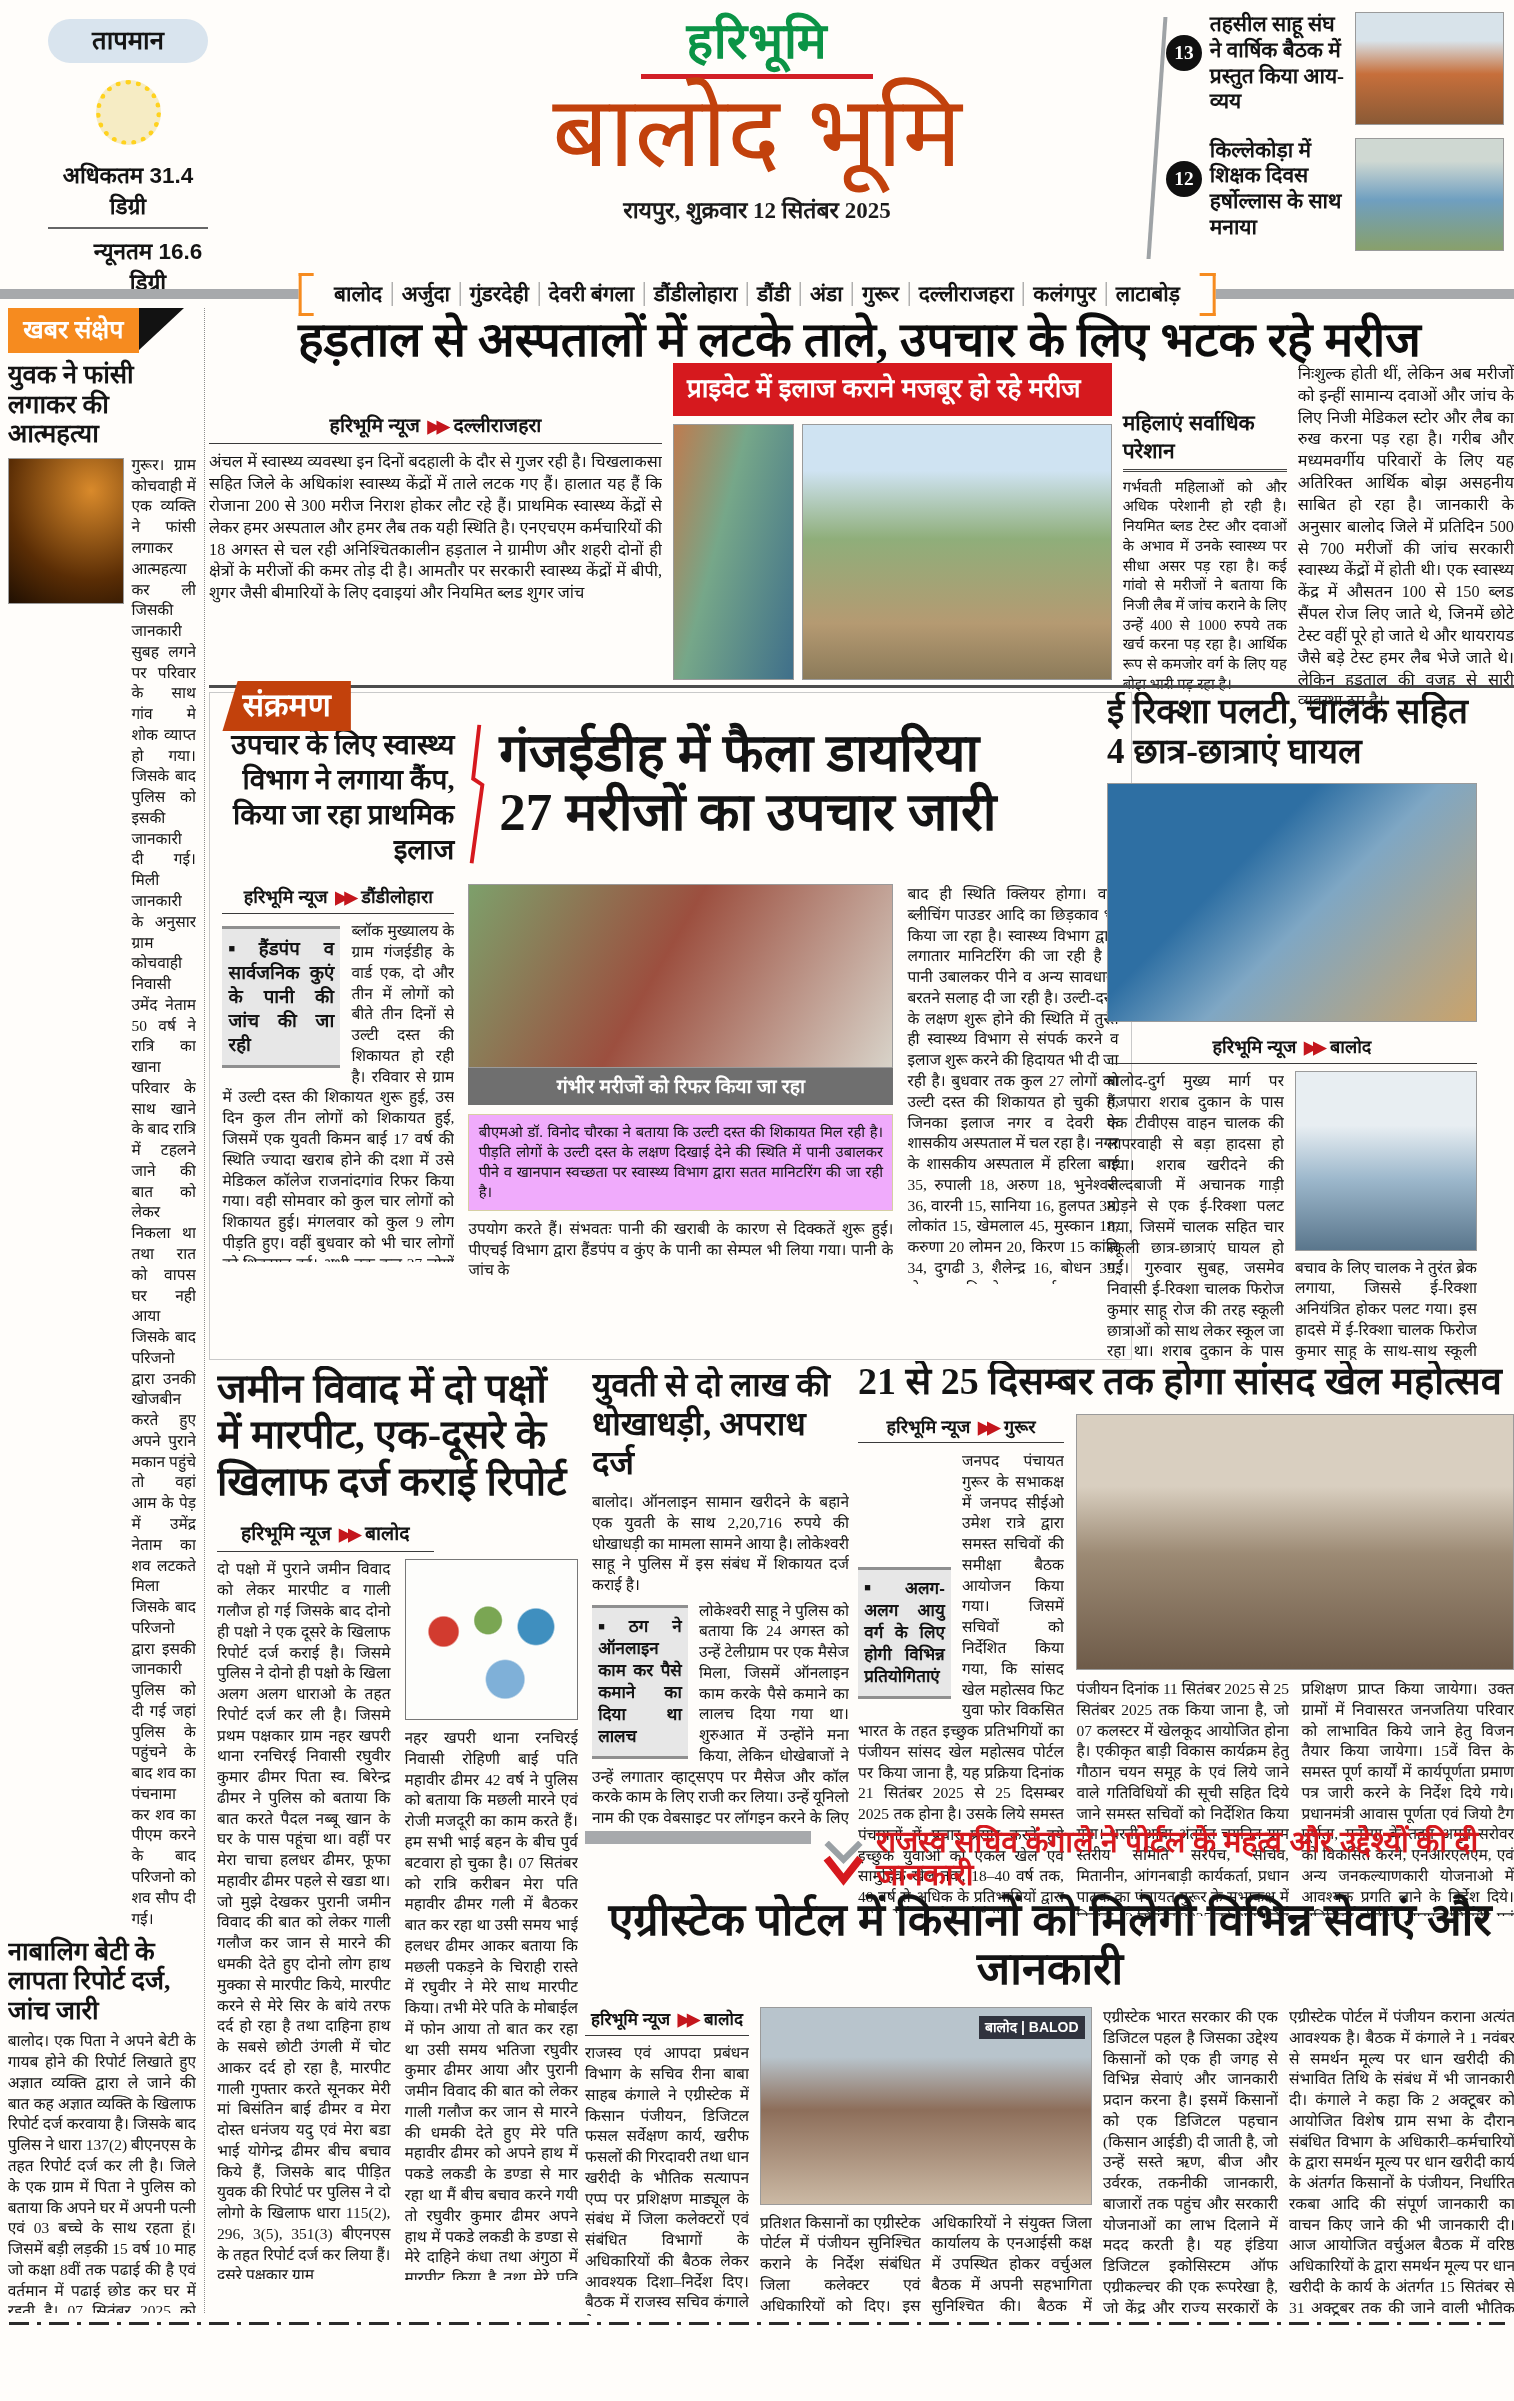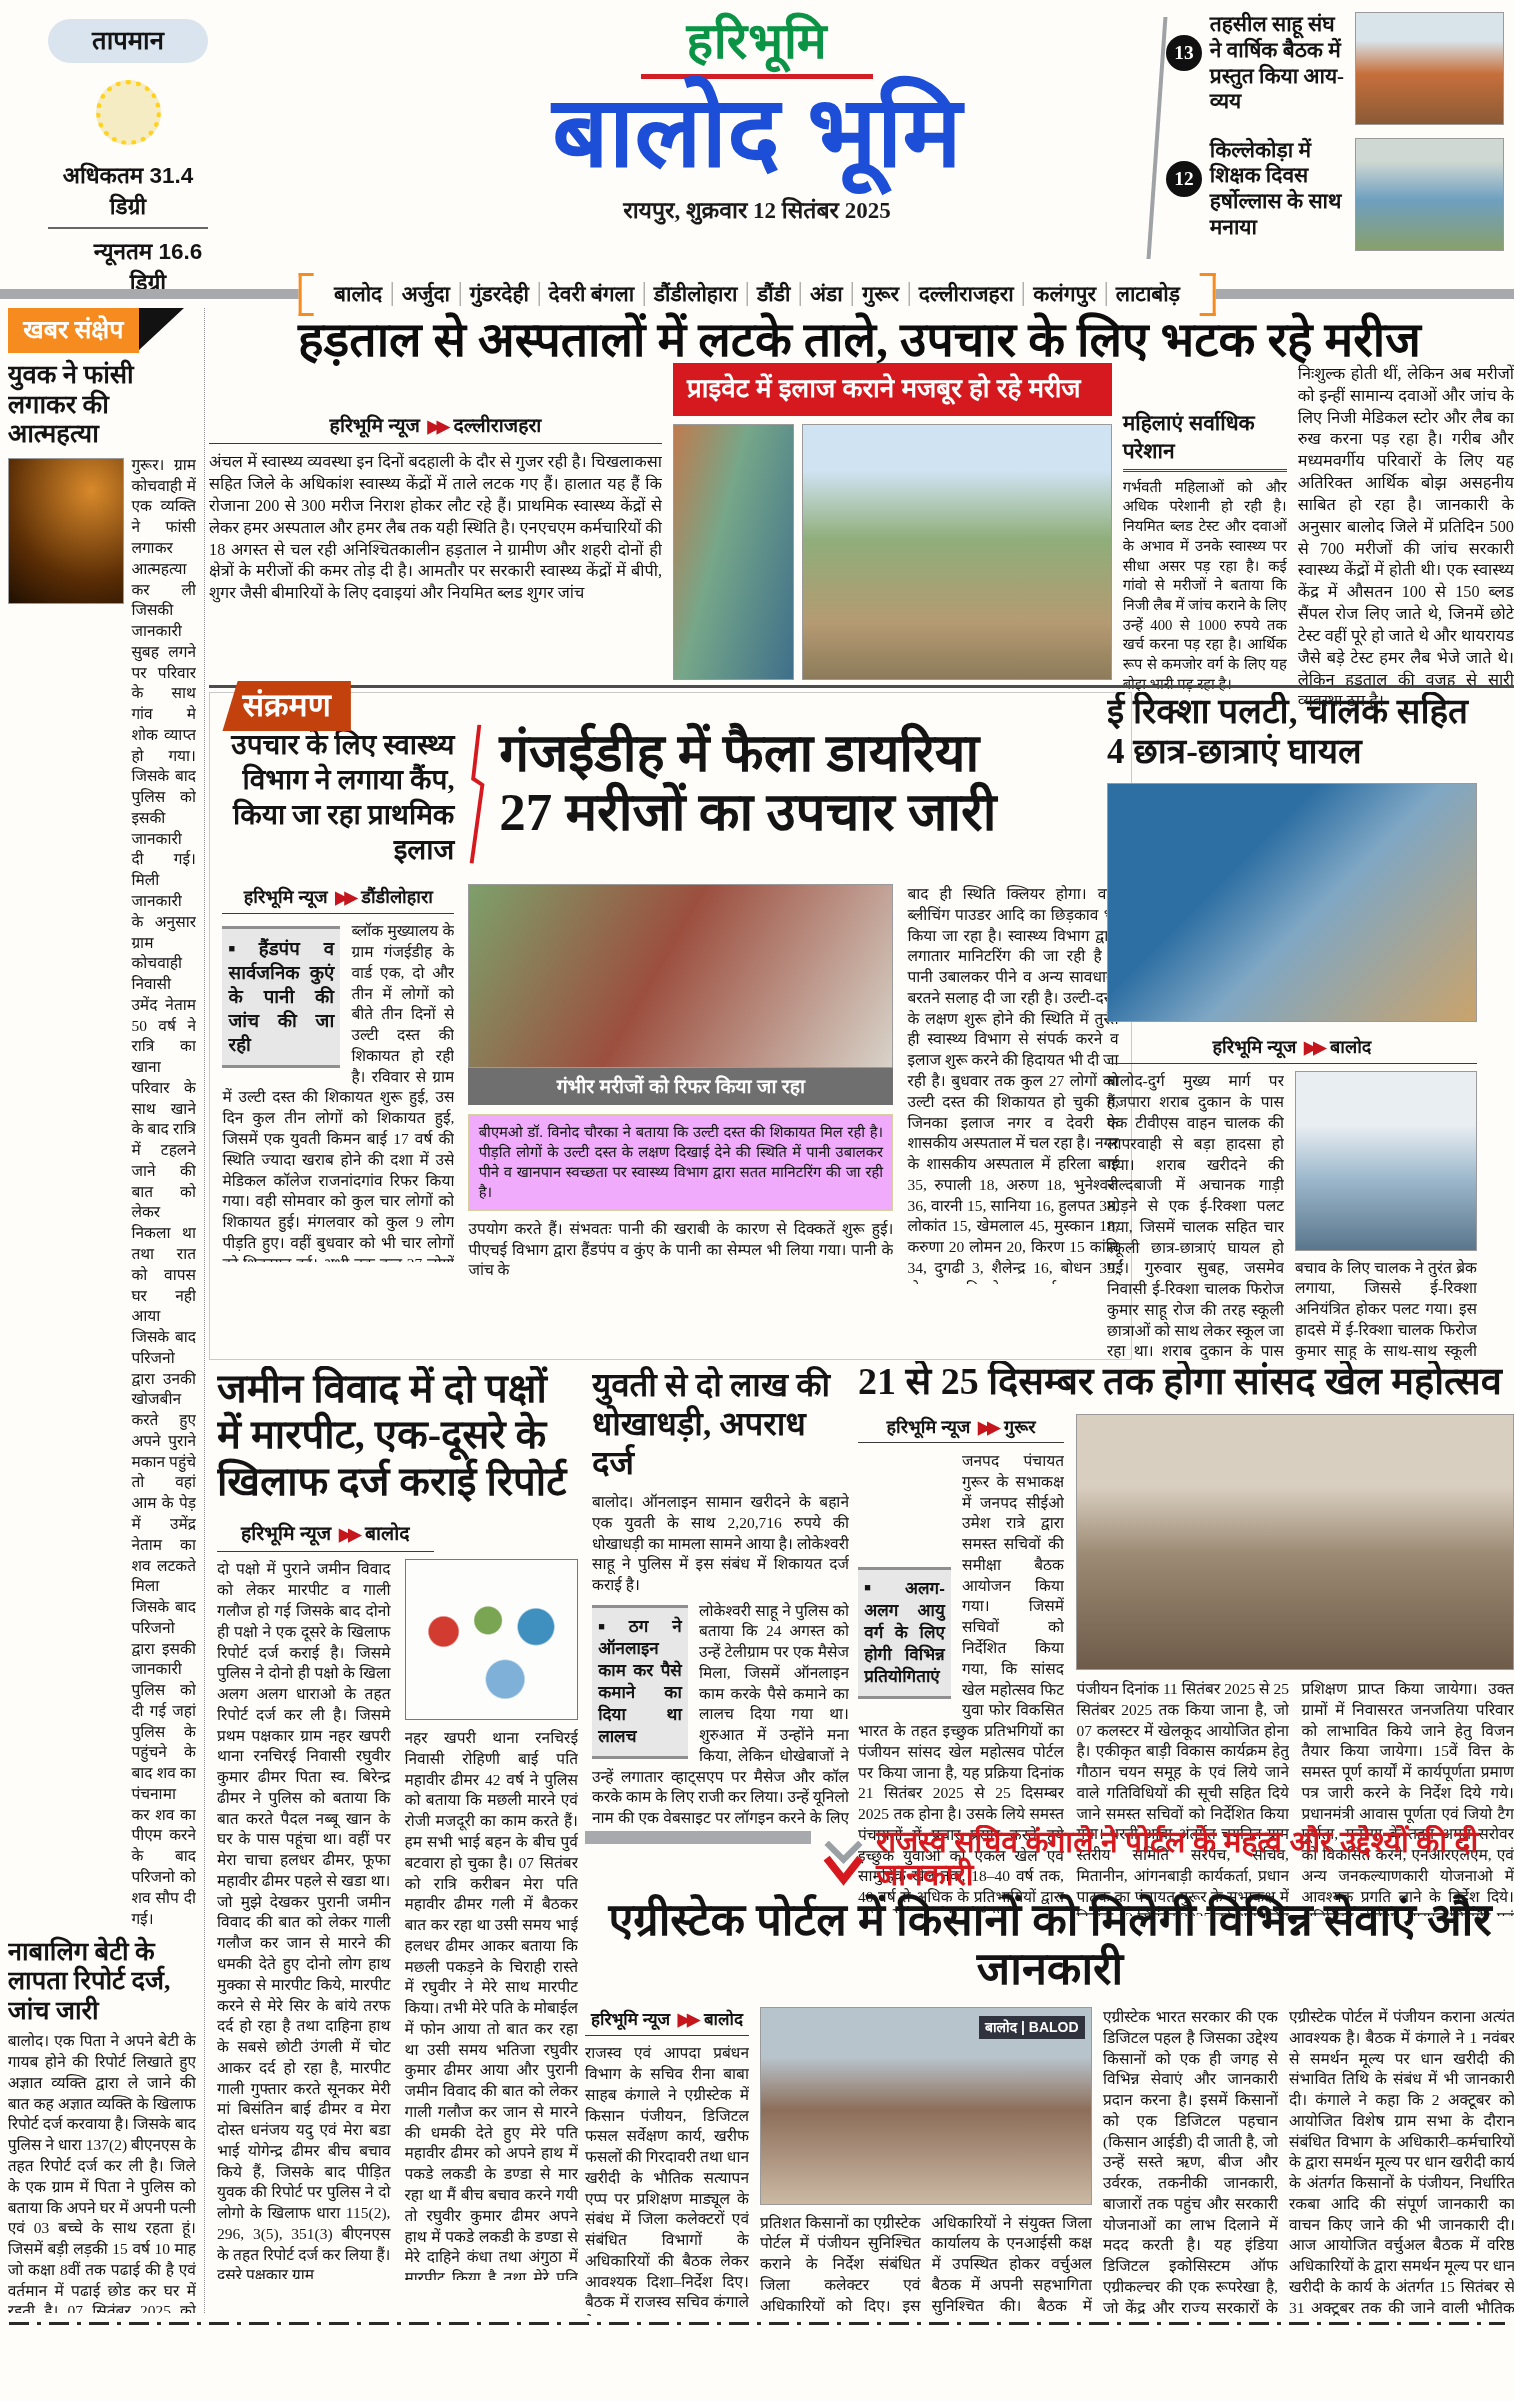--- a/index.html
+++ b/index.html
@@ -16,21 +16,21 @@
   
   .weather { position:absolute; left:48px; top:18.6px; width:160px; height:212px; text-align:center; }
   .weather .pill { background:#d9e4ee; border-radius:23px; font-size:25.6px; font-weight:bold; padding:3.1px 0 6.2px; }
   .sun { width:65px; height:65px; border-radius:50%; background:#f6ecc4; border:5.4px dotted #ffd21e; margin:17px auto 14px; }
   .wmax { font-size:22.5px; font-weight:bold; padding-bottom:6.2px; border-bottom:2.3px solid #666; }
   .wmin { font-size:22.5px; font-weight:bold; padding-top:6.2px;margin-left:40px; }
 
   .masthead { position:absolute; left:453px; top:4.6px; width:608px; text-align:center; }
   .brand-top { font-size:50px; font-weight:800; color:#0b9446; letter-spacing:0.8px; }
   .brand-bar { width:232px; height:5.4px; background:#d21f26; margin:1.5px auto 0; }
-  .brand-main { font-size:99px; font-weight:700; color:#1d4ed8; line-height:1.08; }
+  .brand-main { font-size:99px; font-weight:400; color:#c2410c; line-height:1.08; }
   .dateline { font-size:23px; font-weight:bold; color:#1b1b1b; margin-top:6.2px; }
 
   .teasers { position:absolute; left:1166px; top:12.4px; width:347px; }
   .tz-rail { position:absolute; left:-11px; top:4.6px; bottom:4.6px; width:3.9px; background:#9fa3a6; transform:skewX(-4deg); }
   .teaser { display:flex; gap:7.7px; margin-bottom:12.4px; }
   .tz-num { width:36px; height:36px; border-radius:50%; background:#101010; color:#fff; font-size:19.4px; font-weight:bold;
             display:flex; align-items:center; justify-content:center; flex:none; margin-top:23px; }
   .tz-text { width:138px; font-weight:bold; font-size:21px; line-height:1.22; }
   .tz-ph { width:149px; height:113px; }
 

